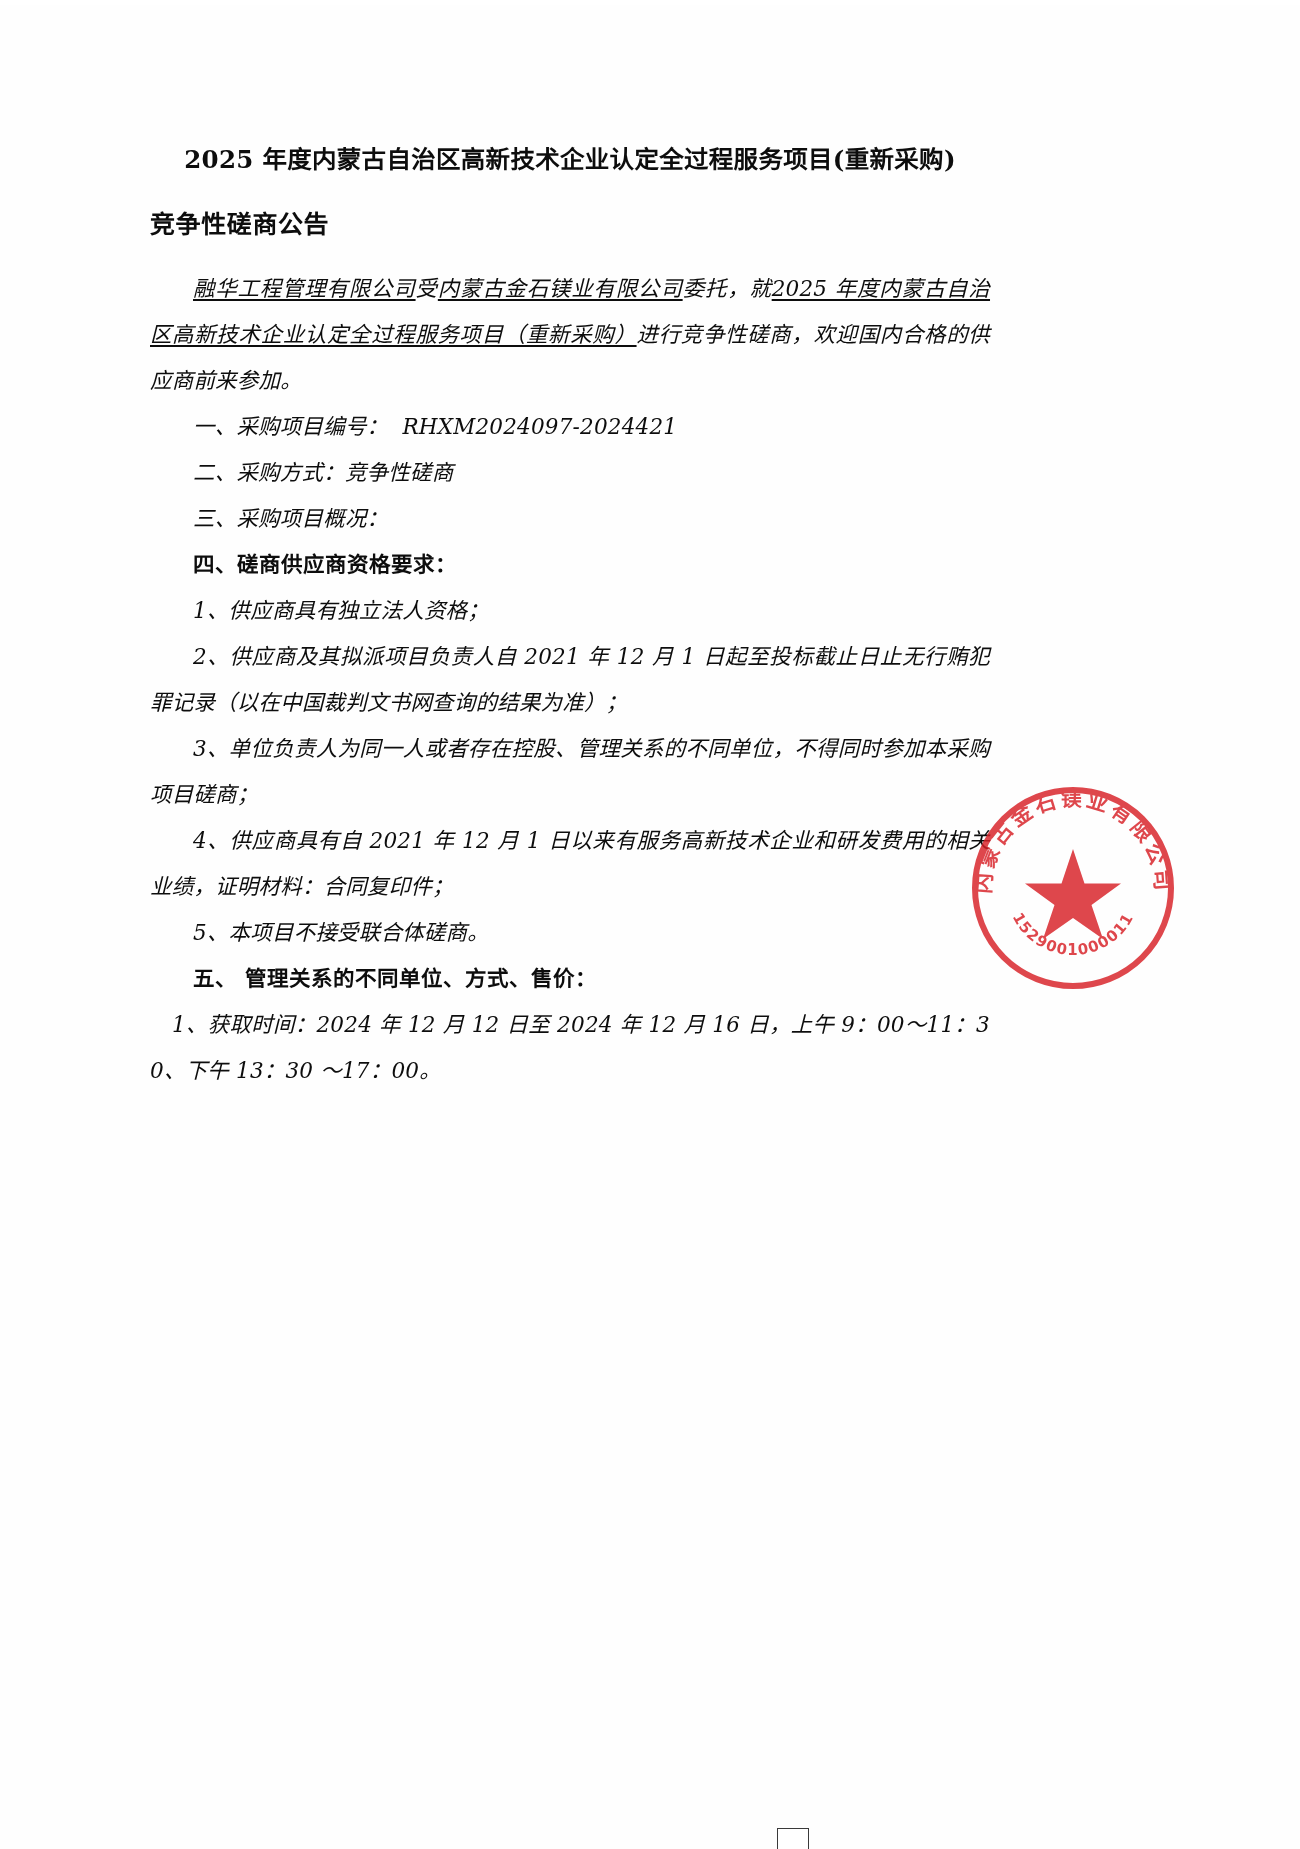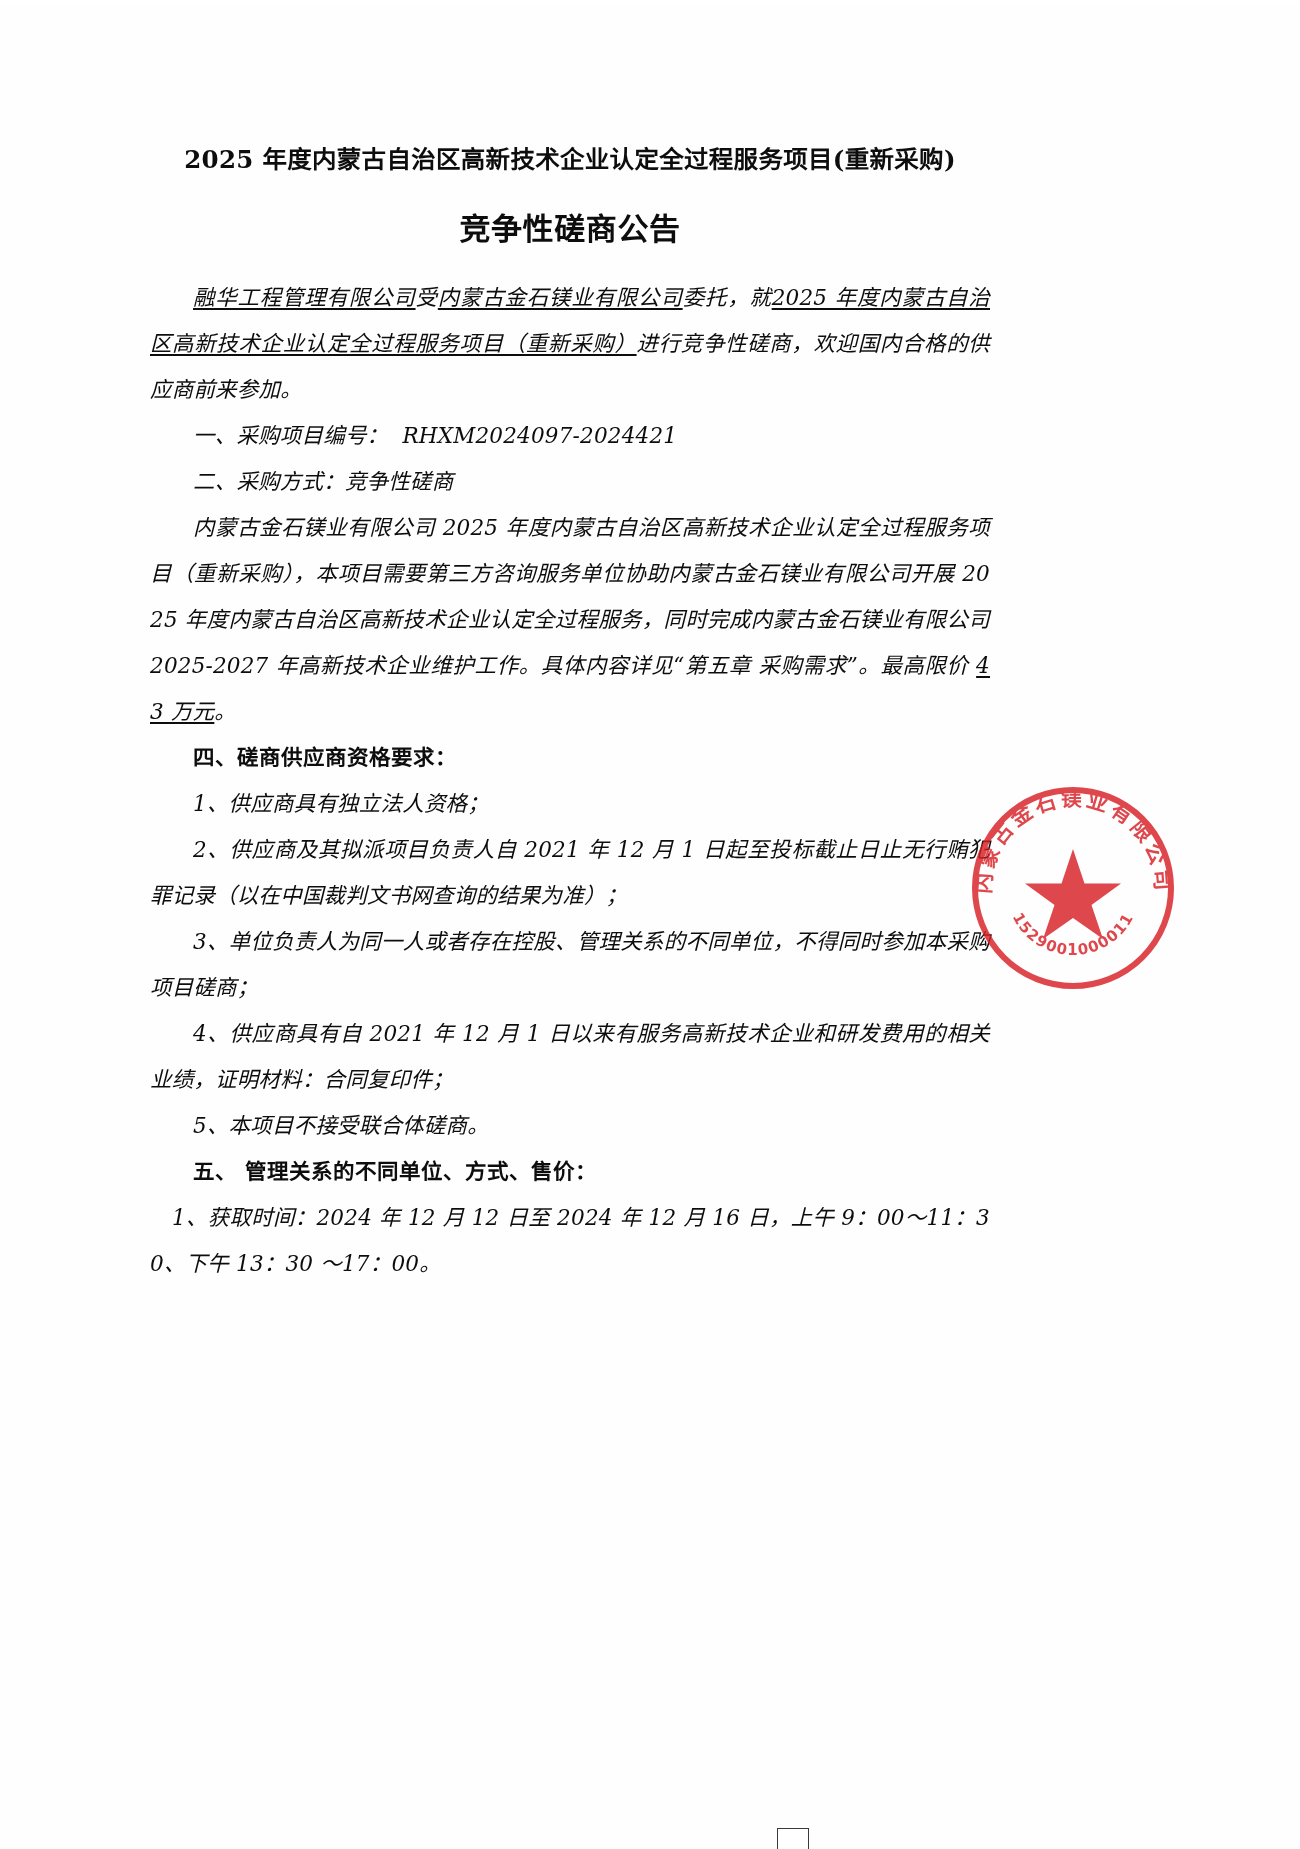--- a/index.html
+++ b/index.html
@@ -32,23 +32,23 @@
     font-size: 24.5px;
     font-weight: bold;
     text-align: center;
     letter-spacing: 0.3px;
     line-height: 1.35;
     margin: 0;
     padding-top: 138px;
     white-space: nowrap;
   }
   .doc-subtitle {
-    font-size: 31px;
+    font-size: 25px;
     font-weight: bold;
-    text-align: center;
+    text-align: left;
     letter-spacing: 0.6px;
     margin: 0;
     padding-top: 28px;
   }
   .body-block {
     padding-top: 26px;
   }
   p.para {
     font-size: 21.5px;
     line-height: 46px;
@@ -105,21 +105,21 @@
     <h2 class="doc-subtitle">竞争性磋商公告</h2>
 
     <div class="body-block">
 
       <p class="para indent2"><span class="u">融华工程管理有限公司</span><span>受</span><span class="u">内蒙古金石镁业有限公司</span><span>委托，就</span><span class="u">2025 年度内蒙古自治区高新技术企业认定全过程服务项目（重新采购）</span><span>进行竞争性磋商，欢迎国内合格的供应商前来参加。</span></p>
 
       <p class="para indent2"><span>一、采购项目编号：</span>&nbsp;&nbsp;<span>RHXM2024097-2024421</span></p>
 
       <p class="para indent2"><span>二、采购方式：</span><span>竞争性磋商</span></p>
 
-      <p class="para indent2"><span>内蒙古金石镁业有限公司 2025 年度内蒙古自治区高新技术企业认定全过程服务项目（重新采购），本项目需要第三方咨询服务单位协助内蒙古金石镁业有限公司开展 2025 年度内蒙古自治区高新技术企业认定全过程服务，同时完成内蒙古金石镁业有限公司 2025‑2027 年高新技术企业维护工作。具体内容详见“第五章 采购需求”。最高限价 </span><span class="u">43 万元</span><span>。</span></p>
+      <p class="para indent2">三、采购项目概况：</p>
 
       <p class="heading heading-wide">四、磋商供应商资格要求：</p>
       <p class="para indent2">1、供应商具有独立法人资格；</p>
       <p class="para indent2">2、供应商及其拟派项目负责人自 2021 年 12 月 1 日起至投标截止日止无行贿犯罪记录（以在中国裁判文书网查询的结果为准）；</p>
       <p class="para indent2">3、单位负责人为同一人或者存在控股、管理关系的不同单位，不得同时参加本采购项目磋商；</p>
       <p class="para indent2">4、供应商具有自 2021 年 12 月 1 日以来有服务高新技术企业和研发费用的相关业绩，证明材料：合同复印件；</p>
       <p class="para indent2">5、本项目不接受联合体磋商。</p>
 
       <p class="heading heading-wide">五、 管理关系的不同单位、方式、售价：</p>
       <p class="para indent1">1、获取时间：2024 年 12 月 12 日至 2024 年 12 月 16 日，上午 9：00～11：30、下午 13：30 ～17：00。</p>

